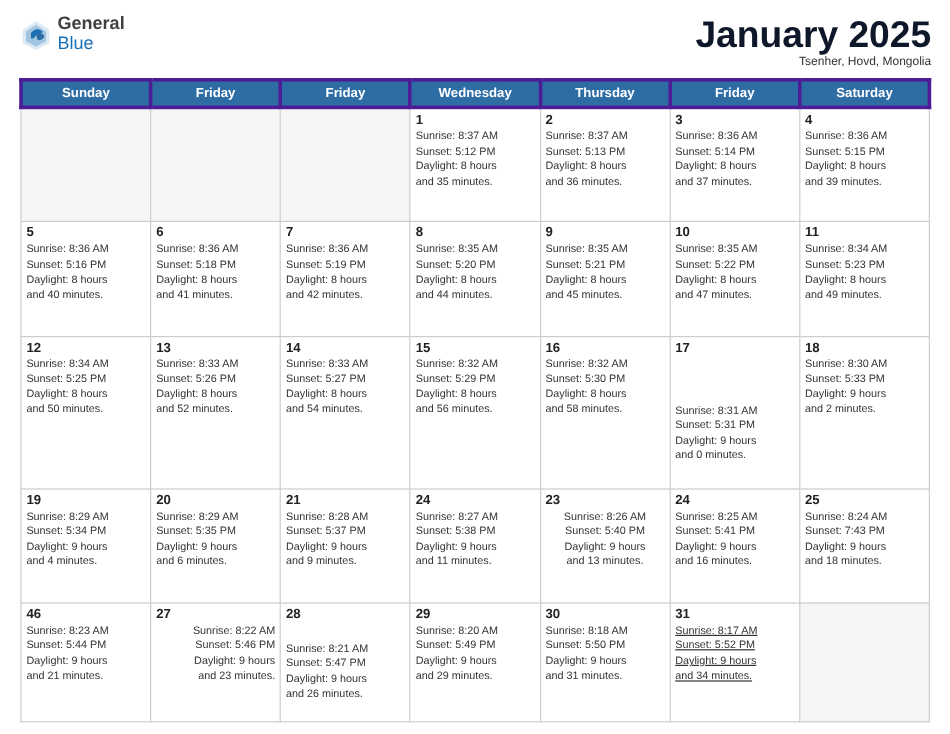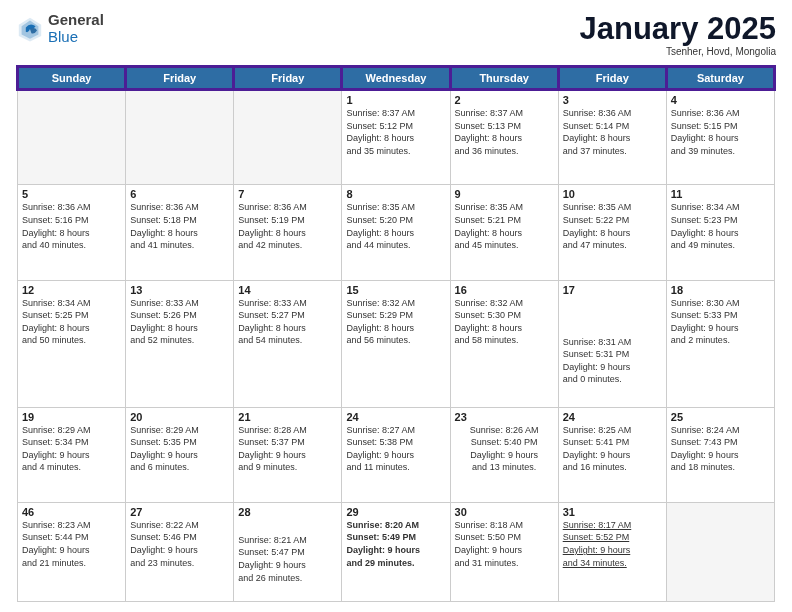--- a/index.html
+++ b/index.html
@@ -311,35 +311,35 @@
         <tr>
           <td>
             <span class="day-num">46</span>
             <div class="day-info" style="white-space: pre-line;">Sunrise: 8:23 AM
 Sunset: 5:44 PM
 Daylight: 9 hours
 and 21 minutes.</div>
           </td>
           <td>
             <span class="day-num">27</span>
-            <div class="day-info" style="white-space: pre-line;">Sunrise: 8:22 AM
+            <div class="day-info" style="white-space: pre-line; text-align: right;">Sunrise: 8:22 AM
 Sunset: 5:46 PM
 Daylight: 9 hours
 and 23 minutes.</div>
           </td>
           <td>
             <span class="day-num">28</span>
             <div class="day-info" style="white-space: pre-line; margin-top: 16px;">Sunrise: 8:21 AM
 Sunset: 5:47 PM
 Daylight: 9 hours
 and 26 minutes.</div>
           </td>
           <td>
             <span class="day-num">29</span>
-            <div class="day-info" style="white-space: pre-line; font-weight: bold;">Sunrise: 8:20 AM
+            <div class="day-info" style="white-space: pre-line;">Sunrise: 8:20 AM
 Sunset: 5:49 PM
 Daylight: 9 hours
 and 29 minutes.</div>
           </td>
           <td>
             <span class="day-num">30</span>
             <div class="day-info" style="white-space: pre-line;">Sunrise: 8:18 AM
 Sunset: 5:50 PM
 Daylight: 9 hours
 and 31 minutes.</div>

